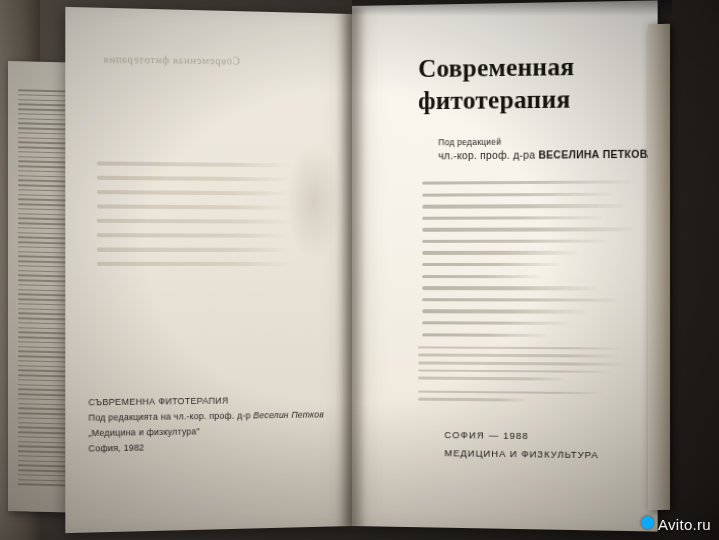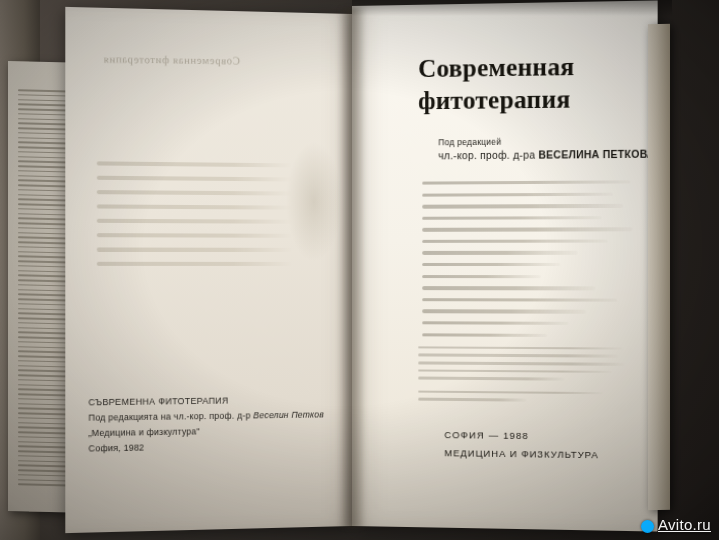--- a/index.html
+++ b/index.html
@@ -254,29 +254,28 @@
     font-size: 9.4px;
     letter-spacing: 0.9px;
   }
 
   
   .watermark {
     position: absolute;
     right: 8px;
     bottom: 7px;
     display: flex;
-    align-items: flex-end;
+    align-items: flex-start;
     gap: 4px;
     font-family: "Liberation Sans", sans-serif;
     color: #ffffff;
     font-size: 15px;
     letter-spacing: 0.3px;
     text-shadow: 0 1px 3px rgba(0,0,0,0.85);
     opacity: 0.95;
-    text-decoration: underline;
   }
   .watermark .av-dot {
     display: inline-block;
     width: 13px;
     height: 13px;
     border-radius: 50%;
     background: #00aaff;
     box-shadow: 0 0 3px rgba(0,0,0,0.6);
   }
   .vignette {

